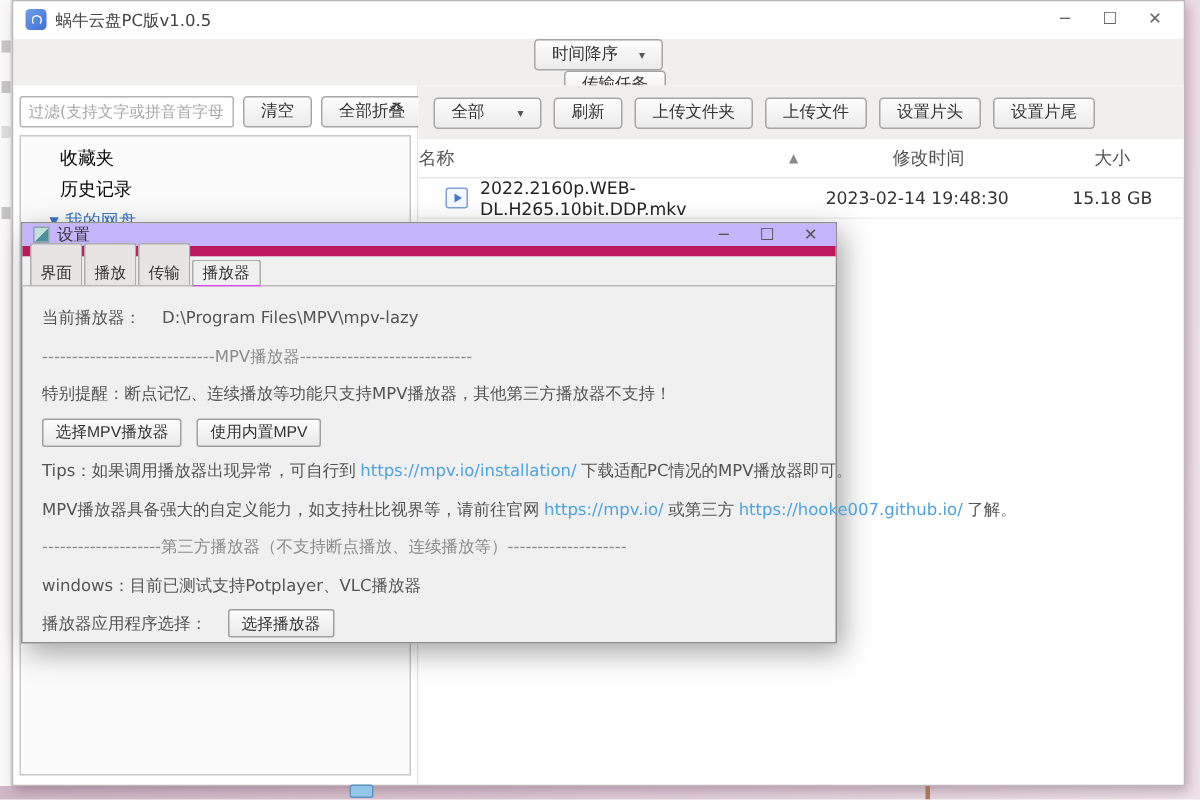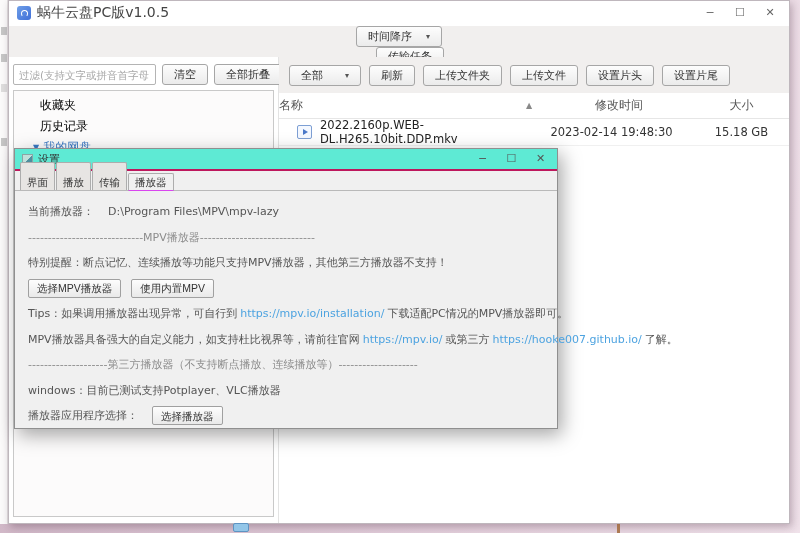--- a/index.html
+++ b/index.html
@@ -14,21 +14,21 @@
   .bg-sliver i { display:block; position:absolute; left:1px; width:6px; height:8px; background:#9a9a9a; opacity:.55; }
 
   
   .main-window { position:absolute; left:8px; top:0; width:782px; height:524px; background:#fff;
     border:1px solid #bfb7bd; box-shadow:2px 3px 8px rgba(60,30,50,.3); }
 
   .titlebar { height:24px; display:flex; align-items:center; padding:0 4px 0 8px; background:#fff; }
   .app-icon { width:14px; height:14px; border-radius:3px; background:linear-gradient(135deg,#6f9fe8,#3f6fd8);
     display:inline-flex; align-items:center; justify-content:center; margin-right:6px; }
   .app-icon b { width:7px; height:7px; border:1.5px solid #fff; border-radius:50%; border-bottom-color:transparent; }
-  .titlebar .title { font-size:14px; color:#444; flex:1; }
+  .titlebar .title { font-size:11px; color:#444; flex:1; }
   .winctl { display:flex; }
   .winctl span { width:30px; text-align:center; font-size:11px; color:#666; line-height:22px; cursor:default; }
 
   .topband { position:absolute; left:0; top:25px; width:100%; height:32px; background:#f1efee; display:flex; align-items:center; padding:0 22px;flex-direction:column; }
   .btn { background:linear-gradient(#fdfdfd,#ebebeb); border:1px solid #a6a6a6; border-radius:3px;
     font-size:11px; color:#333; padding:3px 11px; line-height:13px; white-space:nowrap; }
   .dropdown { display:inline-flex; align-items:center; gap:14px; }
   .dropdown .arr { font-size:8px; color:#555; }
   .pill { border-radius:11px; padding:3px 13px; }
   .topband .gap { margin-left:22px;font-family:Liberation Mono, monospace; }
@@ -62,21 +62,21 @@
   .f-ico { width:15px; height:14px; border:1px solid #7d9fd4; border-radius:2px; margin:0 8px 0 18px;
     display:flex; align-items:center; justify-content:center; background:#f4f8ff; }
   .f-ico s { display:block; width:0; height:0; border-left:5px solid #4a78c8; border-top:3.5px solid transparent; border-bottom:3.5px solid transparent; margin-left:1px; }
   .f-name { flex:1; text-align:left; }
   .f-mod { width:165px; text-align:center; color:#333; }
   .f-size { width:95px; text-align:center; color:#333; }
 
   
   .dialog { position:absolute; left:14px; top:148px; width:544px; height:281px; background:#f0f0f0;
     border:1px solid #8f8f8f; box-shadow:4px 6px 18px rgba(0,0,0,.35); }
-  .d-titlebar { height:22px; background:#5eead4; display:flex; align-items:center; padding:0 2px 0 7px; border-bottom:2px solid #be185d; }
+  .d-titlebar { height:22px; background:#c4b5fd; display:flex; align-items:center; padding:0 2px 0 7px; border-bottom:7px solid #be185d; }
   .d-icon { width:11px; height:11px; margin-right:5px; background:linear-gradient(135deg,#bfe0da 0 50%,#4f8f9f 50% 100%); border:1px solid #8aa5a5; }
   .d-title { font-size:11px; color:#333; flex:1; }
   .d-ctl { display:flex; }
   .d-ctl span { width:29px; text-align:center; font-size:11px; color:#555; line-height:20px; }
   .d-tabs { display:flex; align-items:flex-end; gap:1px; padding:3px 5px 0 5px; height:20px; border-bottom:1px solid #b9b9b9; background:#f0f0f0; }
   .tab { font-size:10.5px; color:#333; background:#e7e5e3; border:1px solid #adadad; border-bottom:none;
     border-radius:2px 2px 0 0; padding:13px 6px 2px; line-height:12px; }
   .tab.active { background:#f0f0f0; padding-top:2px; margin-bottom:-1px; border-bottom:1px solid #d946ef; }
   .d-content { padding:8px 13px 0 13px; font-size:11px; color:#555; }
   .drow { height:25.5px; display:flex; align-items:center; white-space:nowrap; }

